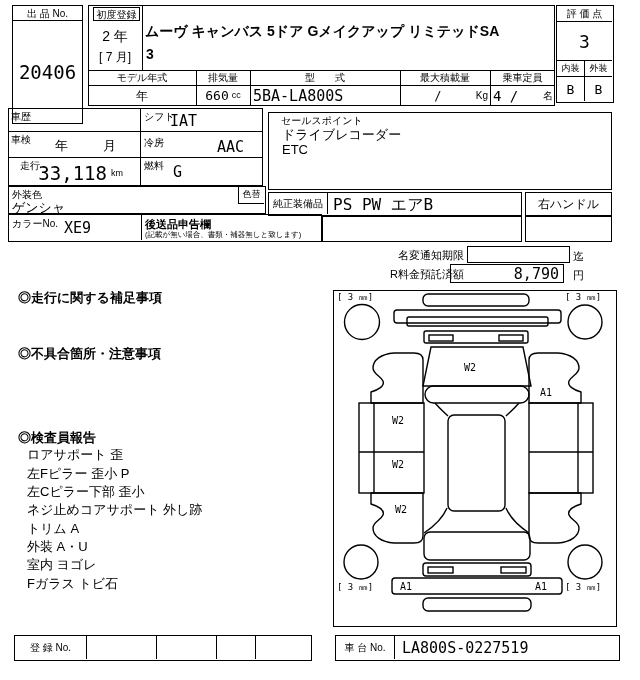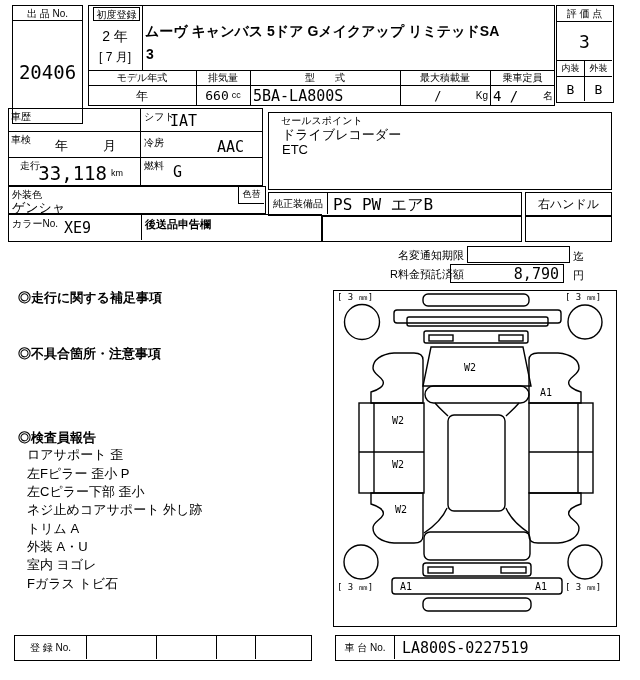--- a/index.html
+++ b/index.html
@@ -96,20 +96,21 @@
     <div class="b lab" style="left:3px;top:2px;">外装色</div>
     <div class="b" style="left:3px;top:12px;font-size:13px;">ゲンシャ</div>
     <div class="b ctr lab9" style="left:229px;top:0;width:26px;height:17px;border-left:1.5px solid #000;border-bottom:1.5px solid #000;">色替</div>
   </div>
 
   <div class="b bd" style="left:8px;top:214px;width:314px;height:28px;">
     <div class="vl" style="left:132px;top:0;height:25px;"></div>
     <div class="b lab" style="left:3px;top:3px;">カラーNo.</div>
     <div class="b mono" style="left:55px;top:4px;font-size:15px;">XE9</div>
     <div class="b" style="left:136px;top:2px;font-size:11px;font-weight:600;">後送品申告欄</div>
+    <div class="b nowrap" style="left:136px;top:15px;width:176px;font-size:7.5px;">(記載が無い場合、書類・補器無しと致します)</div>
   </div>
 
   <div class="b bd" style="left:268px;top:112px;width:344px;height:78px;">
     <div class="b lab" style="left:4px;top:2px;margin-left:8px;">セールスポイント</div>
     <div class="b" style="left:13px;top:13px;font-size:13px;">ドライブレコーダー</div>
     <div class="b" style="left:13px;top:29px;font-size:13px;">ETC</div>
   </div>
 
   <div class="b bd" style="left:268px;top:192px;width:254px;height:24px;">
     <div class="vl" style="left:58px;top:0;height:21px;"></div>

